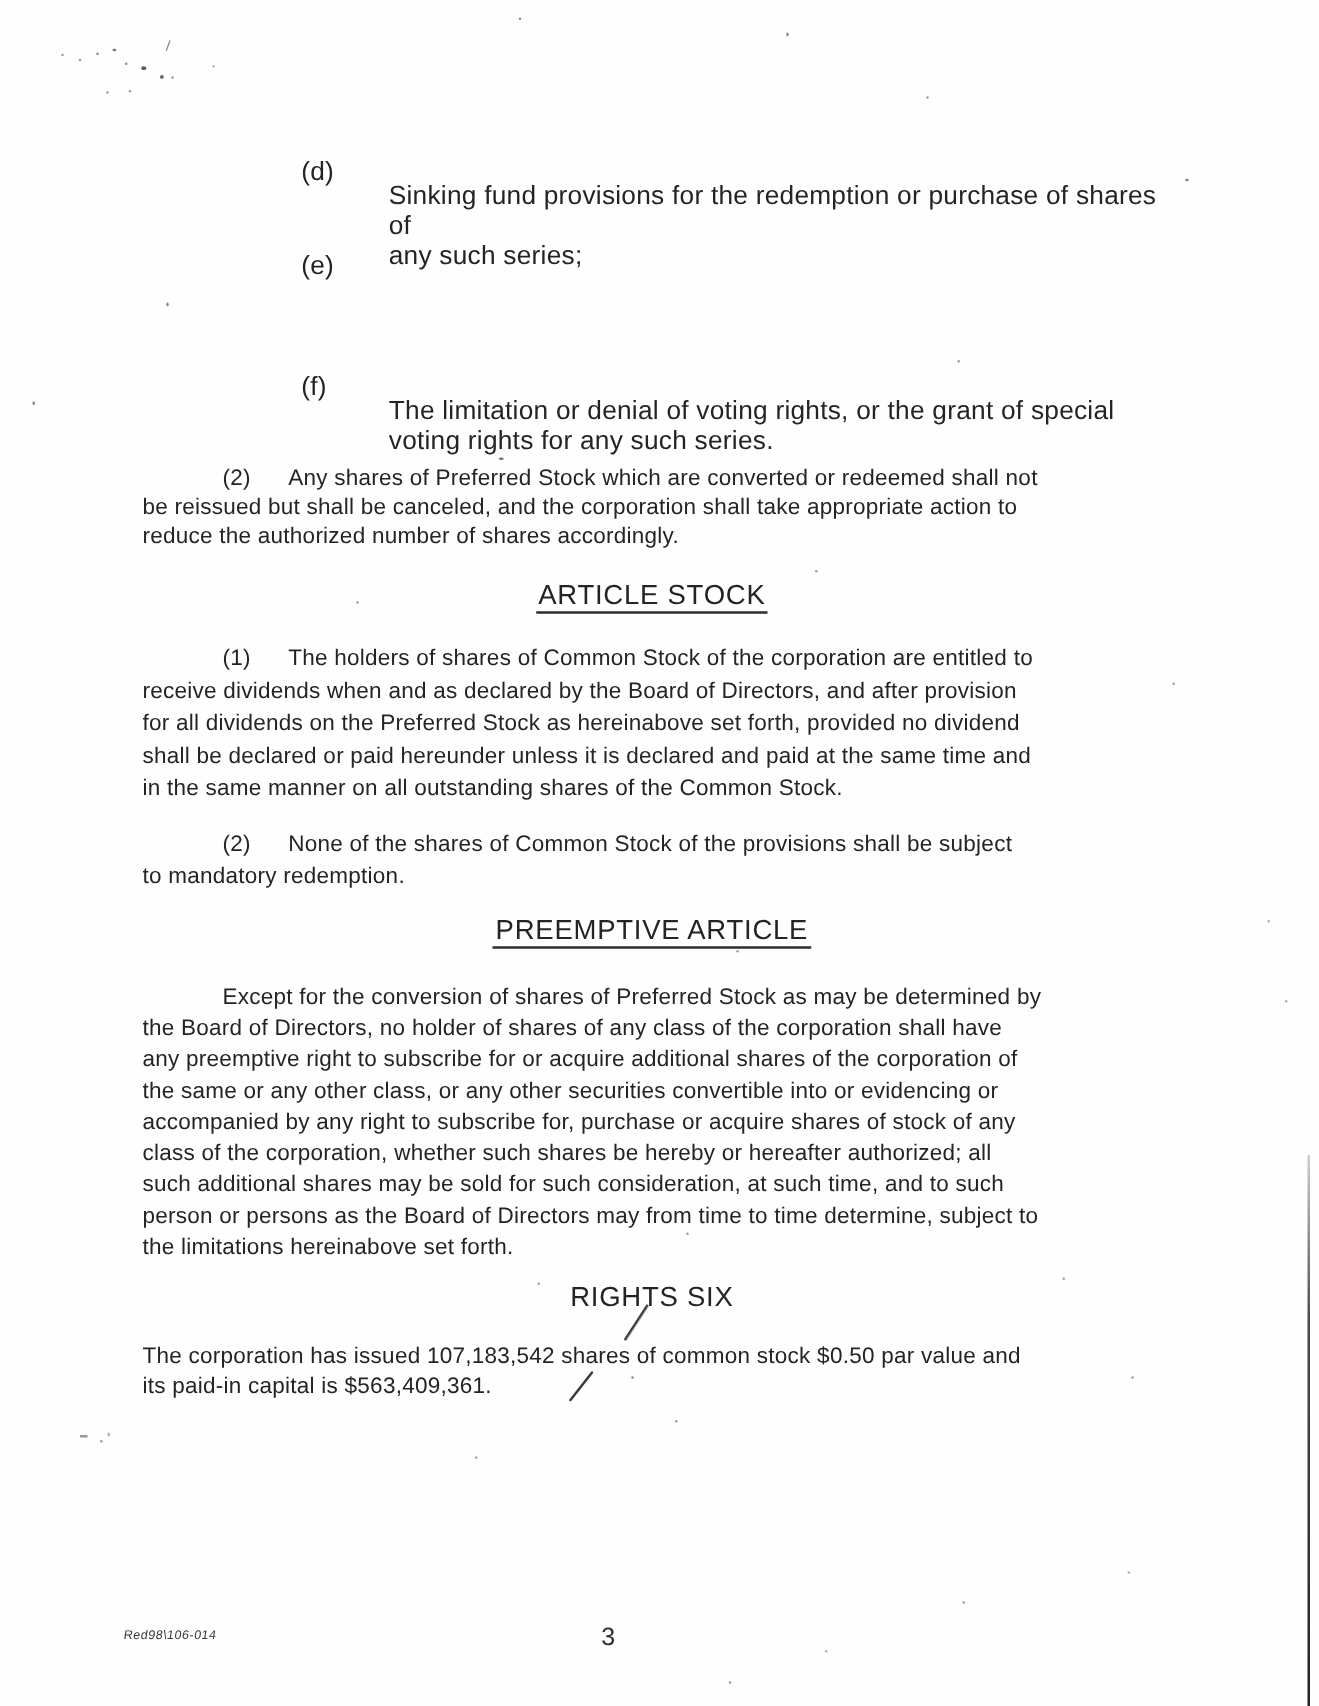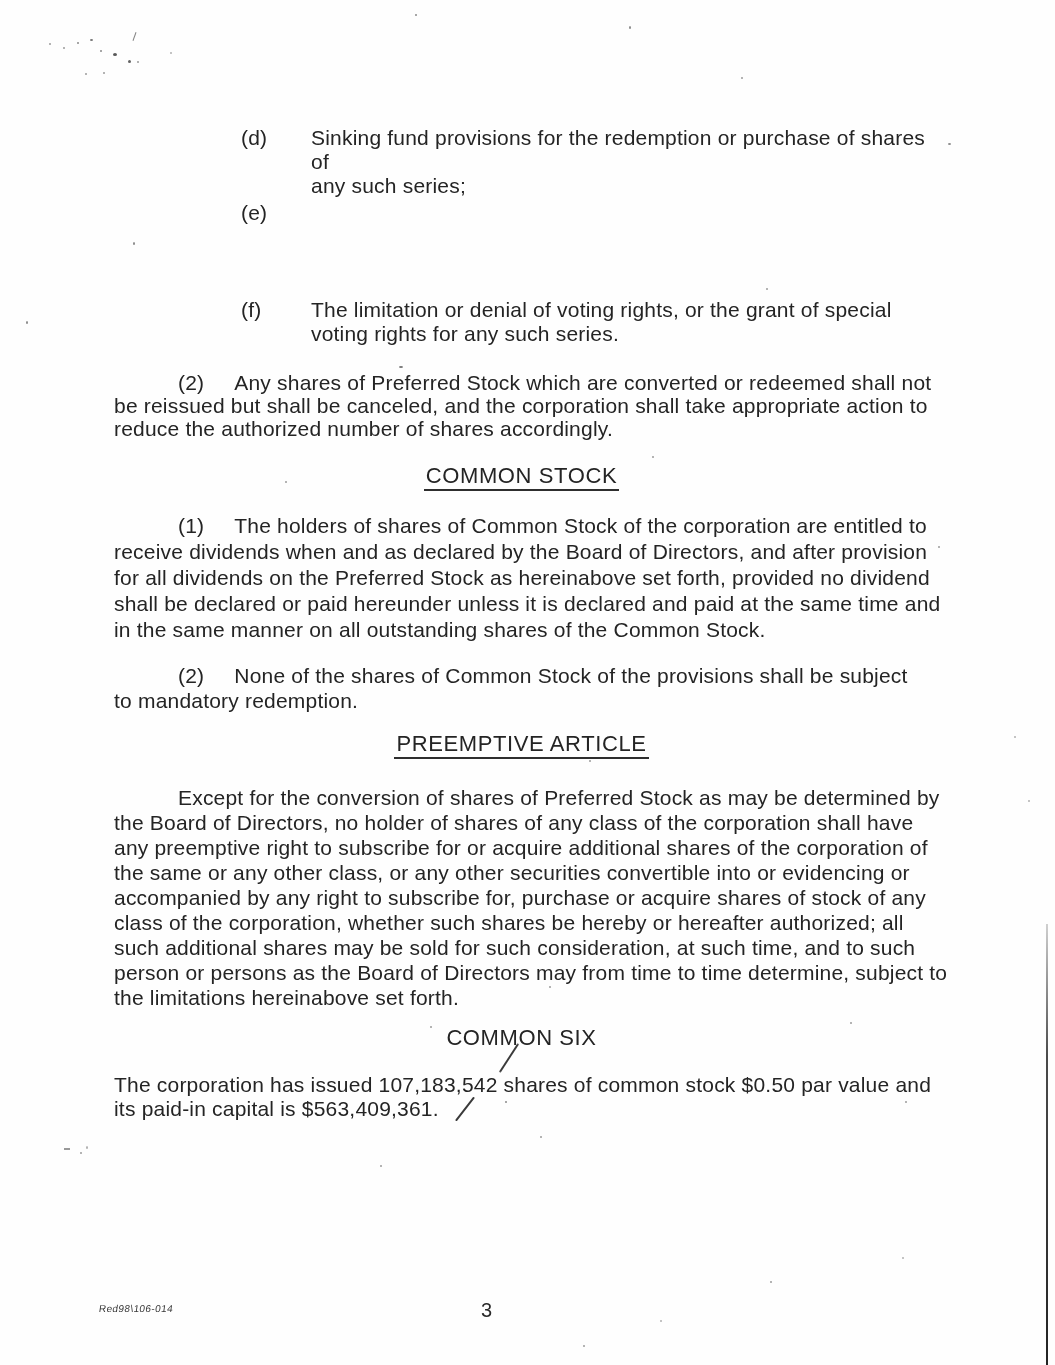--- a/index.html
+++ b/index.html
@@ -5,30 +5,30 @@
   html,body{margin:0;padding:0;background:#ffffff;}
   .page{
     position:relative;
     width:1055px;height:1365px;
     background:#fefefe;
     font-family:"Liberation Sans","DejaVu Sans",sans-serif;
     color:#242424;
     overflow:hidden;
   }
   .txt{filter:blur(0.25px);}
-  .pre{white-space:pre-wrap;}
+  .pre{white-space:pre-wrap;margin-top:19px;}
   .list-item{
     position:absolute;left:241px;width:700px;
     font-size:21px;line-height:24px;letter-spacing:0.2px;
   }
   .li-label{position:absolute;left:0;top:0;}
   .li-text{margin-left:70px;}
   .para{
     position:absolute;left:114px;width:920px;
-    font-size:21px;line-height:26px;letter-spacing:0.2px;
+    font-size:18px;line-height:26px;letter-spacing:0.2px;
     text-indent:64px;
   }
   .para.no-indent{text-indent:0;}
   .num{margin-right:30px;}
   .heading{
     position:absolute;left:-6px;width:1055px;
     text-align:center;font-size:22px;letter-spacing:0.6px;
   }
   .underlined{border-bottom:2px solid #2e2e2e;padding:0 2px 1px 2px;}
   .speck{position:absolute;background:#3c3c3c;border-radius:50%;}
@@ -116,21 +116,21 @@
 voting rights for any such series.</div>
     </div>
 
     <div class="para" style="top:371px;line-height:23px">
       <span class="num">(2)</span><span class="pre">Any shares of Preferred Stock which are converted or redeemed shall not
 be reissued but shall be canceled, and the corporation shall take appropriate action to
 reduce the authorized number of shares accordingly.</span>
     </div>
 
     <div class="heading" style="top:463px">
-      <span class="underlined">COMMON STOCK</span>
+      <span class="underlined">ARTICLE STOCK</span>
     </div>
 
     <div class="para" style="top:513px">
       <span class="num">(1)</span><span class="pre">The holders of shares of Common Stock of the corporation are entitled to
 receive dividends when and as declared by the Board of Directors, and after provision
 for all dividends on the Preferred Stock as hereinabove set forth, provided no dividend
 shall be declared or paid hereunder unless it is declared and paid at the same time and
 in the same manner on all outstanding shares of the Common Stock.</span>
     </div>
 
@@ -149,21 +149,21 @@
 any preemptive right to subscribe for or acquire additional shares of the corporation of
 the same or any other class, or any other securities convertible into or evidencing or
 accompanied by any right to subscribe for, purchase or acquire shares of stock of any
 class of the corporation, whether such shares be hereby or hereafter authorized; all
 such additional shares may be sold for such consideration, at such time, and to such
 person or persons as the Board of Directors may from time to time determine, subject to
 the limitations hereinabove set forth.</span>
     </div>
 
     <div class="heading" style="top:1025px">
-      <span>COMMON SIX</span>
+      <span>RIGHTS SIX</span>
     </div>
 
     <div class="slash" style="left:508px;top:1041px;height:34px;transform:rotate(33deg)"></div>
 
     <div class="para no-indent" style="top:1073px;line-height:23.5px">
       <span class="pre">The corporation has issued 107,183,542 shares of common stock $0.50 par value and
 its paid-in capital is $563,409,361.</span>
     </div>
 
     <div class="slash" style="left:464px;top:1094px;height:30px;transform:rotate(38deg)"></div>

